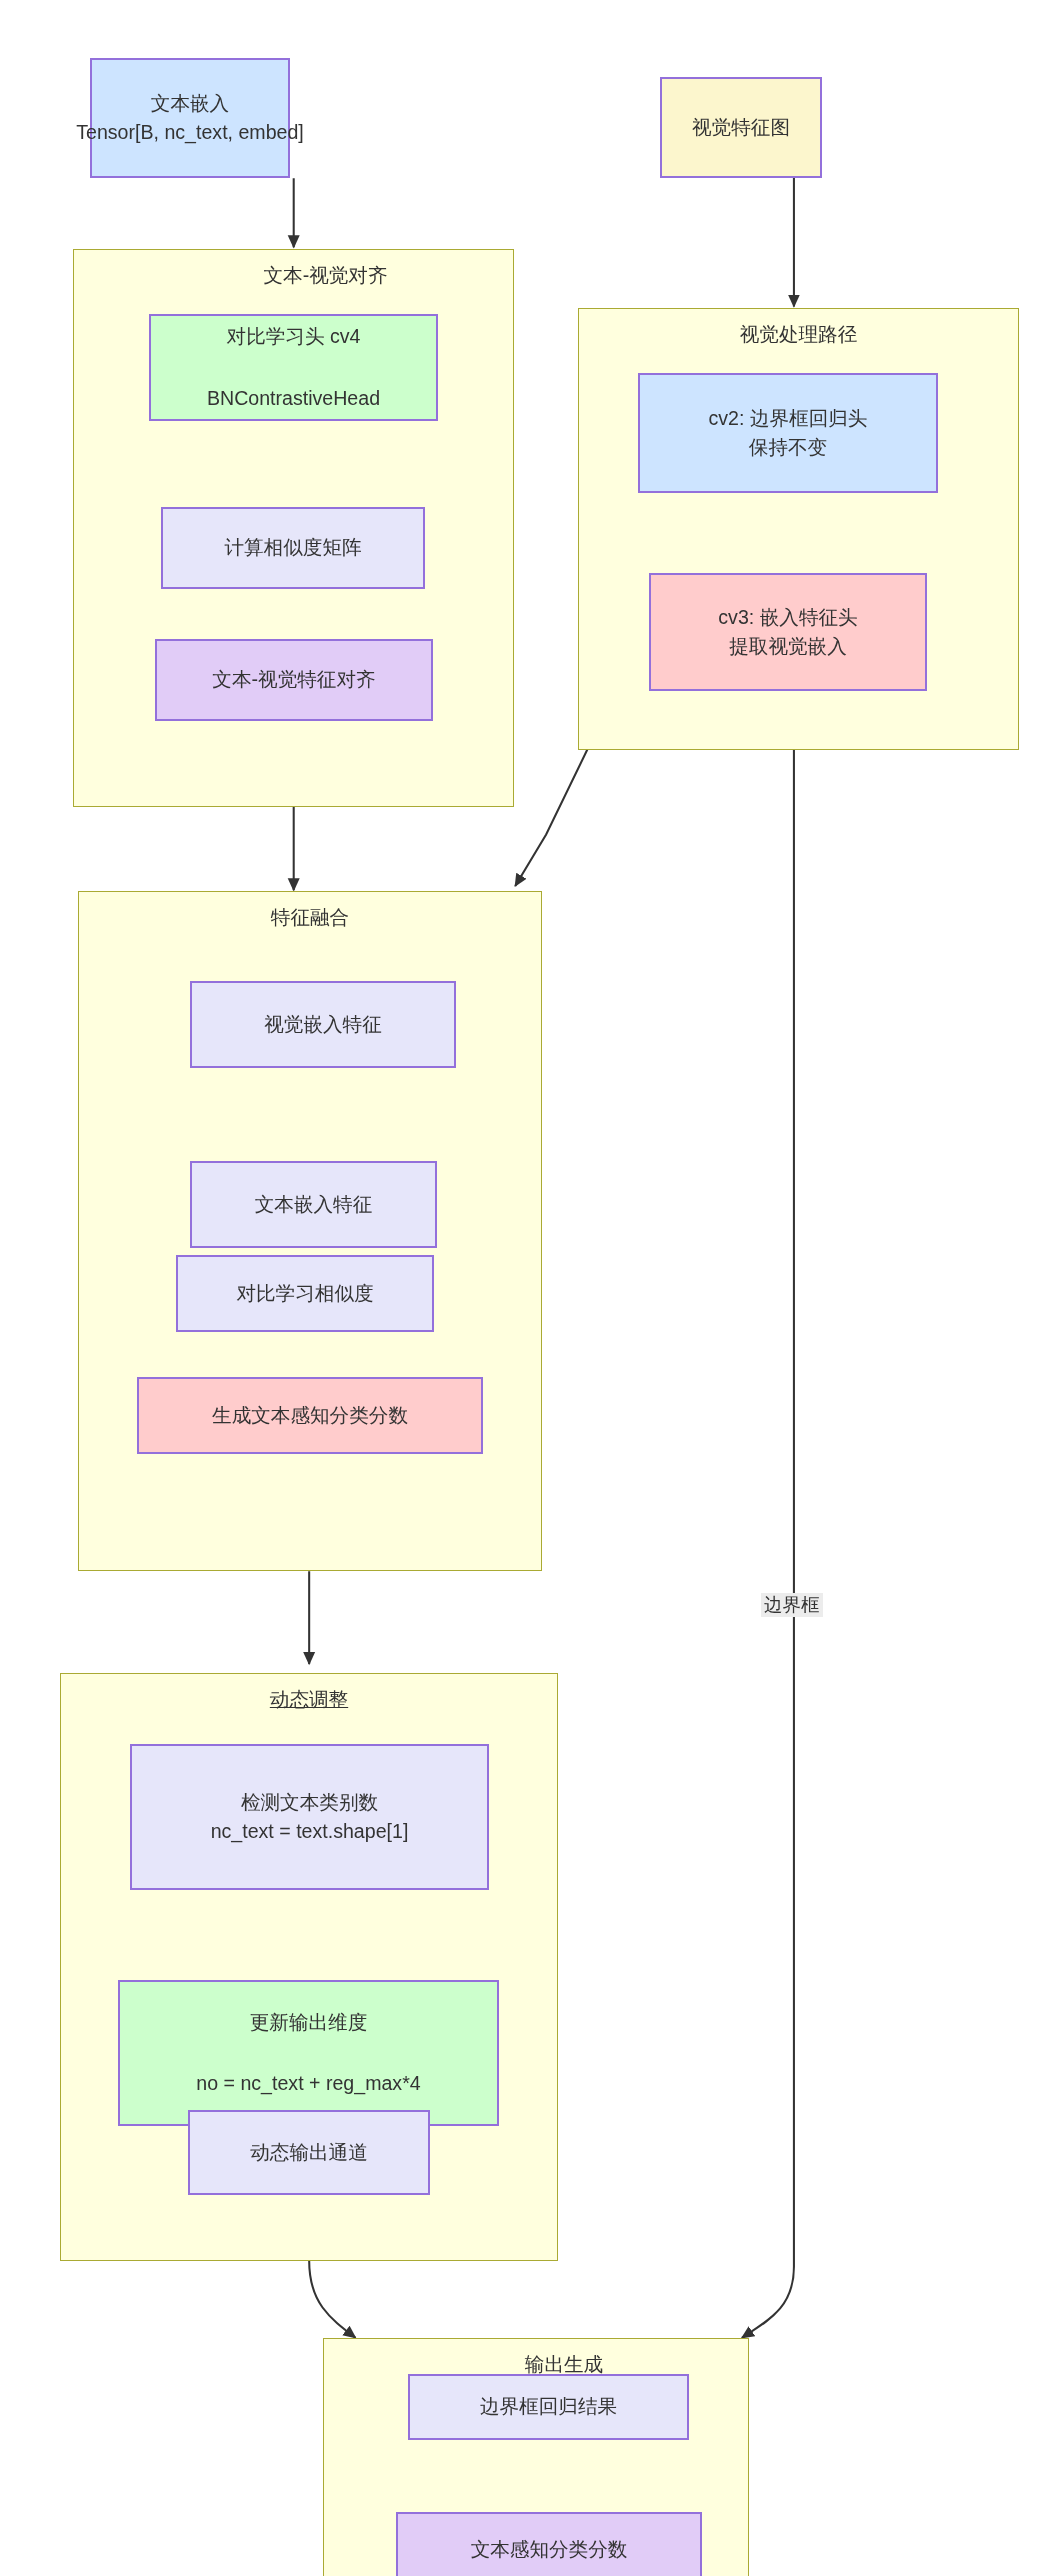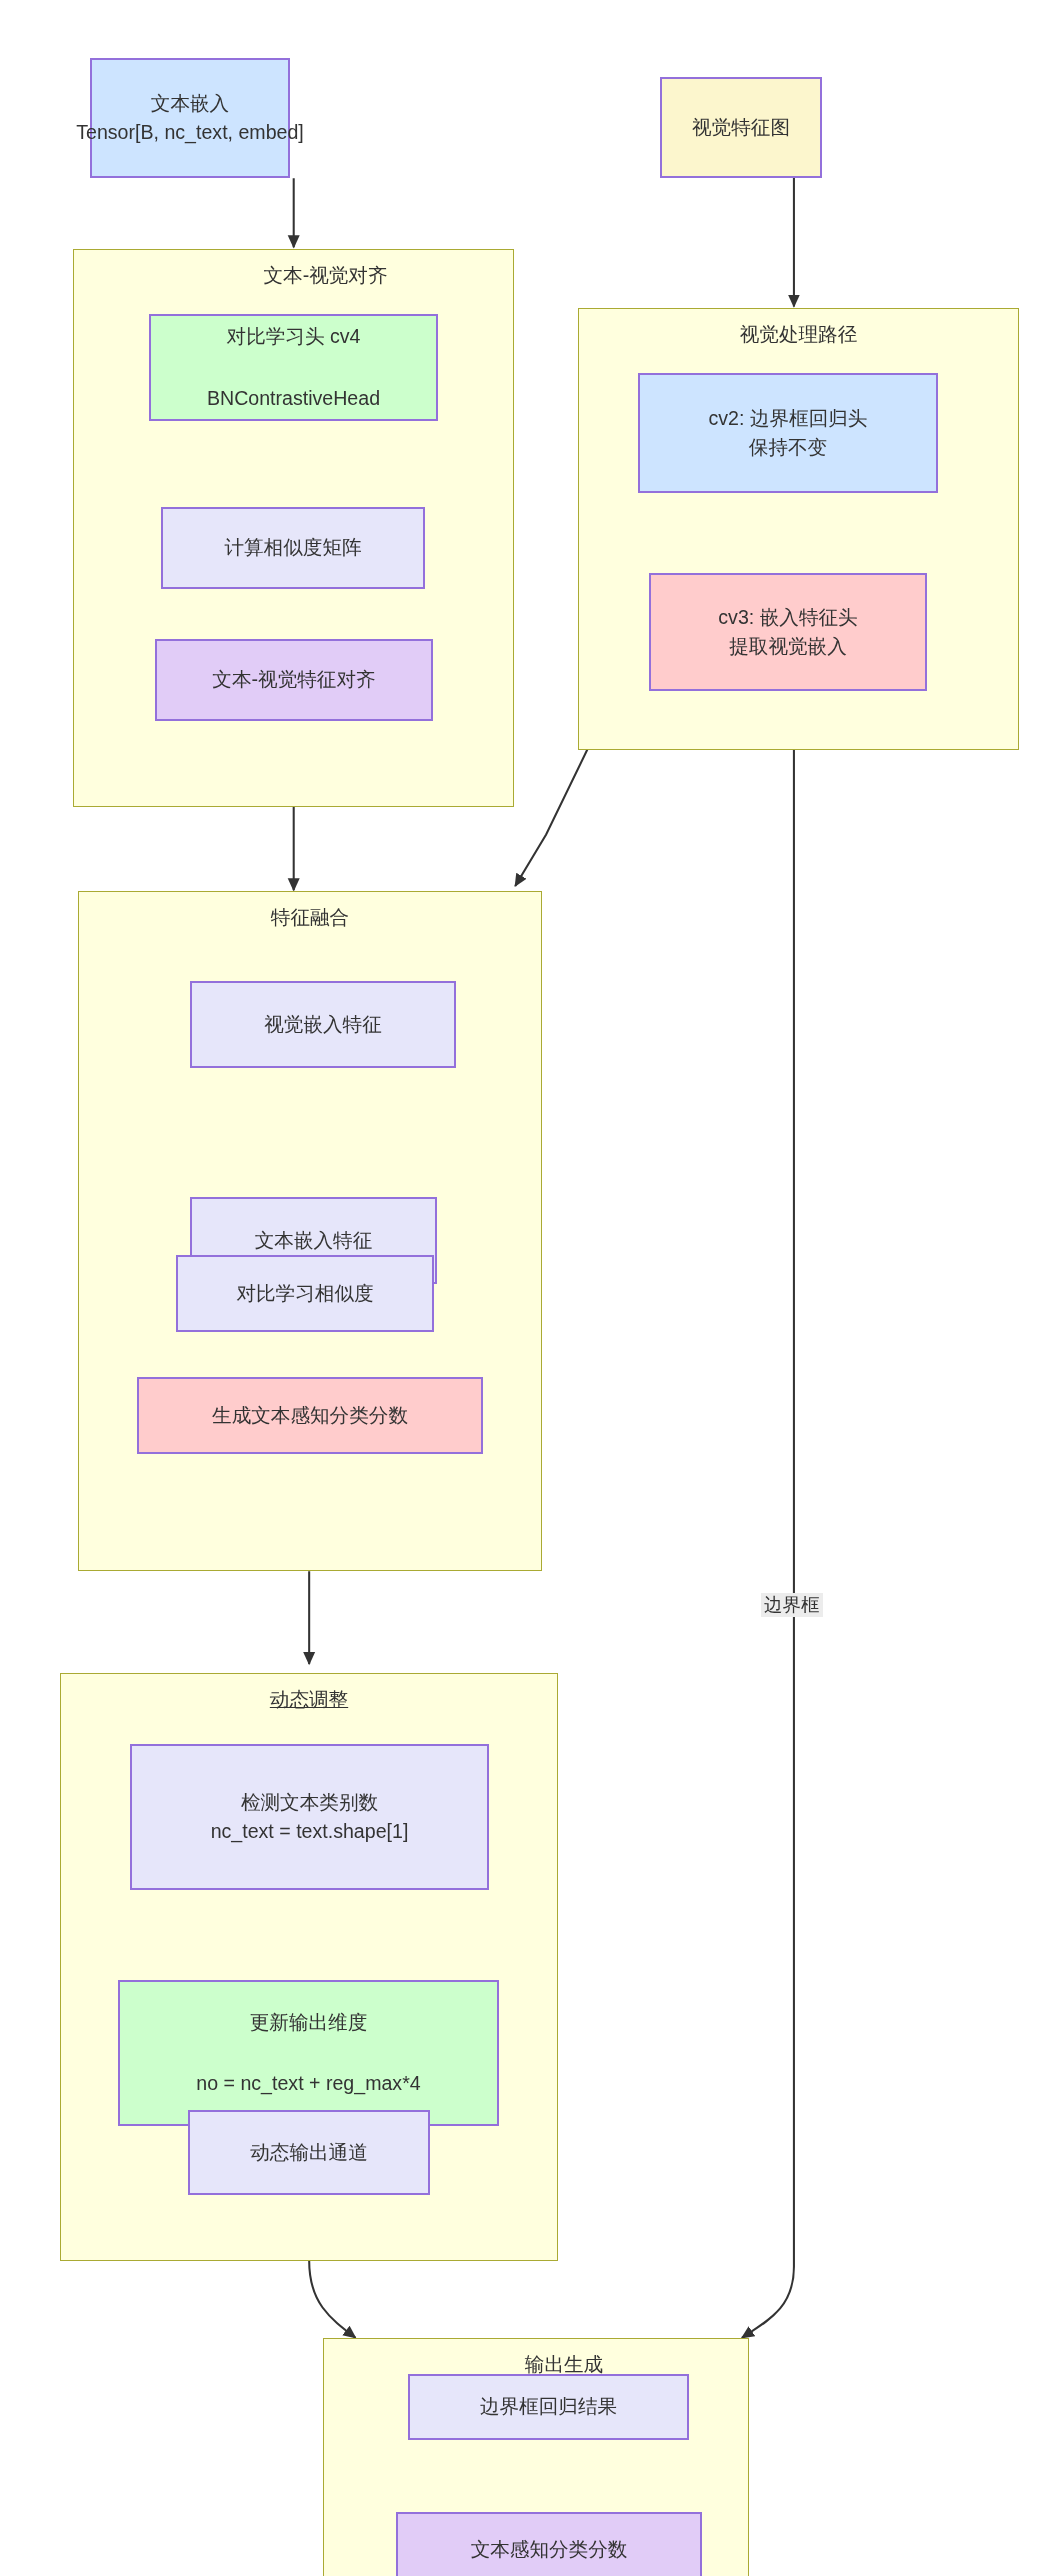--- a/index.html
+++ b/index.html
@@ -151,21 +151,21 @@
   </div>
 
   <div class="subgraph" style="left:78px; top:891px; width:464px; height:680px;">
   </div>
   <div class="subgraph-title" style="left:78px; top:906px; width:464px;">特征融合</div>
 
   <div class="node fill-lav" style="left:190px; top:957px; width:266px; height:87px;margin-top:24px;">
     <span class="line">视觉嵌入特征</span>
   </div>
 
-  <div class="node fill-lav" style="left:190px; top:1161px; width:247px; height:87px;margin-top:36px;">
+  <div class="node fill-lav" style="left:190px; top:1161px; width:247px; height:87px;">
     <span class="line">文本嵌入特征</span>
   </div>
 
   <div class="node fill-lav" style="left:176px; top:1255px; width:258px; height:77px;">
     <span class="line">对比学习相似度</span>
   </div>
 
   <div class="node fill-pink" style="left:137px; top:1377px; width:346px; height:77px;">
     <span class="line">生成文本感知分类分数</span>
   </div>

